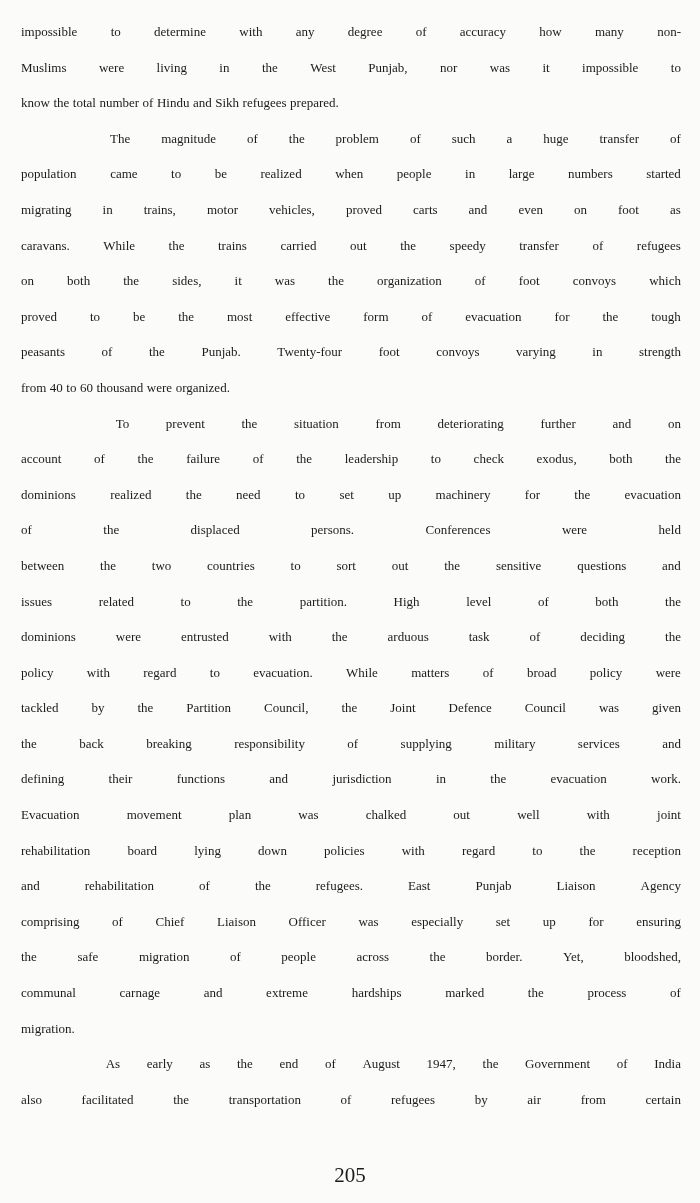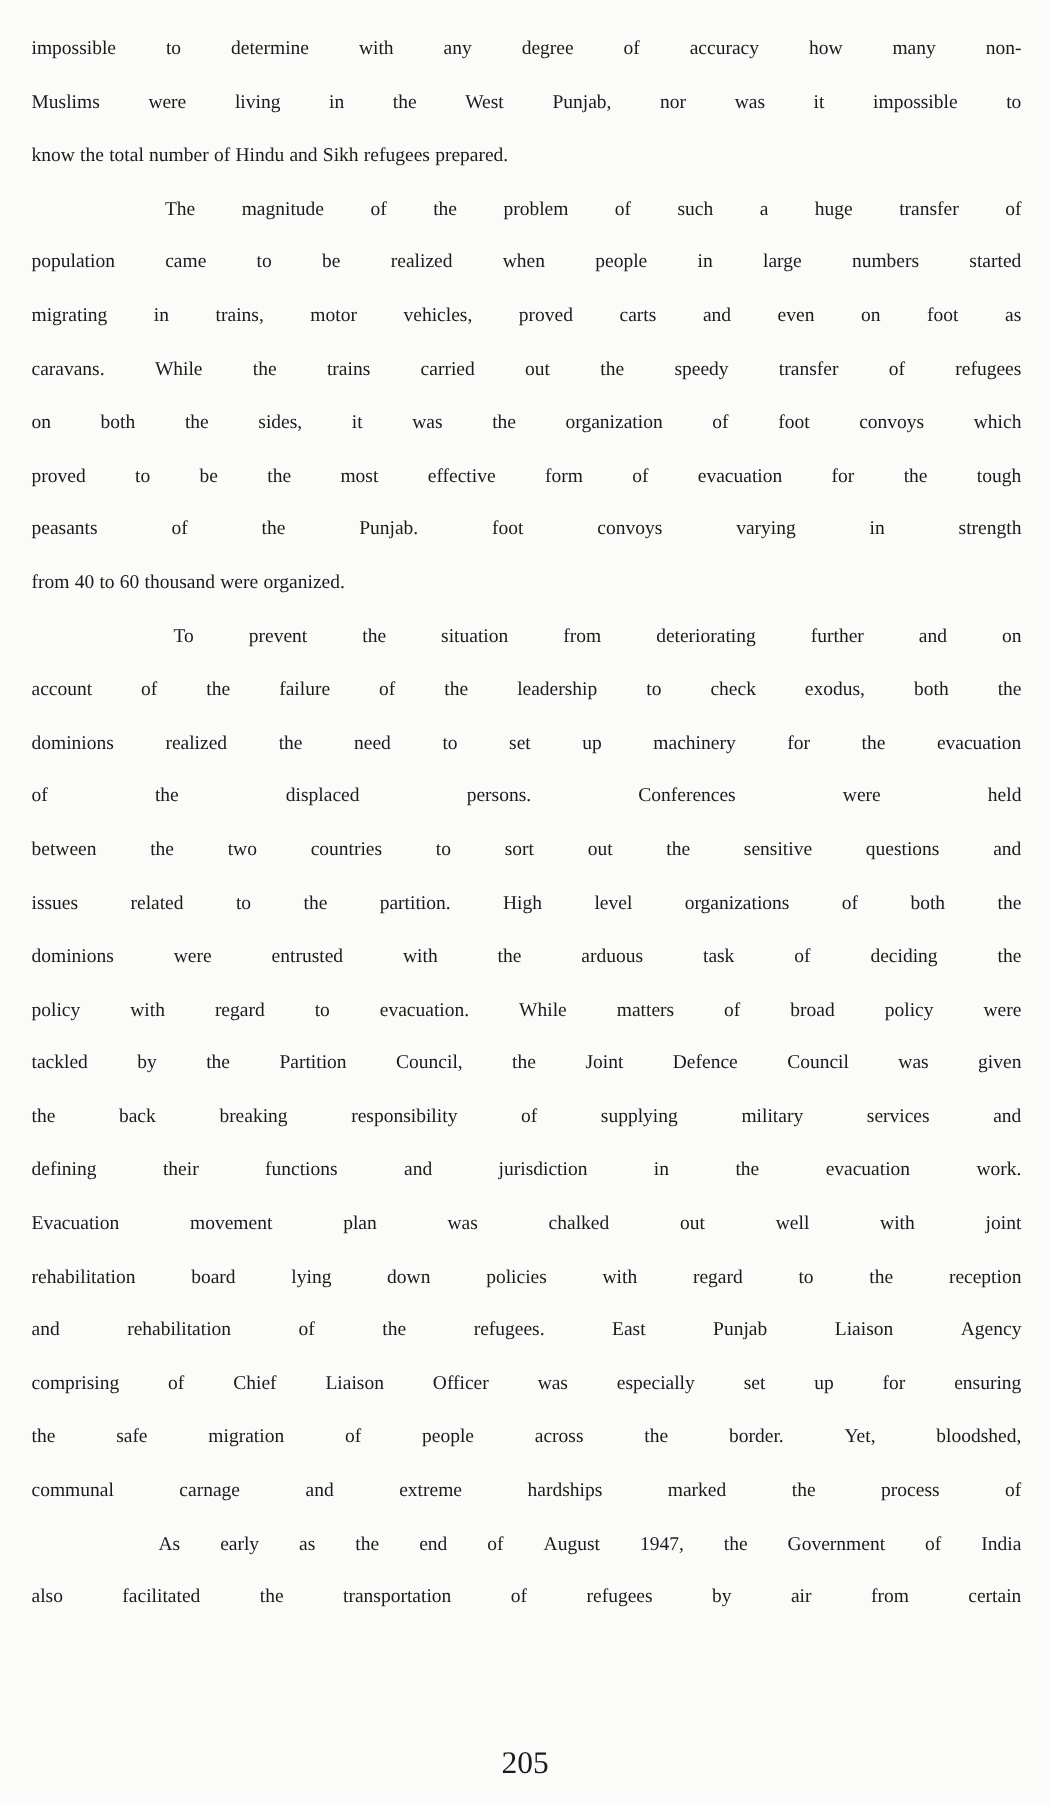--- a/index.html
+++ b/index.html
@@ -90,41 +90,42 @@
         <div class="ln just"><span class="w">Muslims</span><span class="w">were</span><span class="w">living</span><span class="w">in</span><span class="w">the</span><span class="w">West</span><span class="w">Punjab,</span><span class="w">nor</span><span class="w">was</span><span class="w">it</span><span class="w">impossible</span><span class="w">to</span></div>
         <div class="ln flush"><span class="w">know</span><span class="w">the</span><span class="w">total</span><span class="w">number</span><span class="w">of</span><span class="w">Hindu</span><span class="w">and</span><span class="w">Sikh</span><span class="w">refugees</span><span class="w">prepared.</span></div>
       </div>
       <div class="para">
         <div class="ln just indent"><span class="w">The</span><span class="w">magnitude</span><span class="w">of</span><span class="w">the</span><span class="w">problem</span><span class="w">of</span><span class="w">such</span><span class="w">a</span><span class="w">huge</span><span class="w">transfer</span><span class="w">of</span></div>
         <div class="ln just"><span class="w">population</span><span class="w">came</span><span class="w">to</span><span class="w">be</span><span class="w">realized</span><span class="w">when</span><span class="w">people</span><span class="w">in</span><span class="w">large</span><span class="w">numbers</span><span class="w">started</span></div>
         <div class="ln just"><span class="w">migrating</span><span class="w">in</span><span class="w">trains,</span><span class="w">motor</span><span class="w">vehicles,</span><span class="w">proved</span><span class="w">carts</span><span class="w">and</span><span class="w">even</span><span class="w">on</span><span class="w">foot</span><span class="w">as</span></div>
         <div class="ln just"><span class="w">caravans.</span><span class="w">While</span><span class="w">the</span><span class="w">trains</span><span class="w">carried</span><span class="w">out</span><span class="w">the</span><span class="w">speedy</span><span class="w">transfer</span><span class="w">of</span><span class="w">refugees</span></div>
         <div class="ln just"><span class="w">on</span><span class="w">both</span><span class="w">the</span><span class="w">sides,</span><span class="w">it</span><span class="w">was</span><span class="w">the</span><span class="w">organization</span><span class="w">of</span><span class="w">foot</span><span class="w">convoys</span><span class="w">which</span></div>
         <div class="ln just"><span class="w">proved</span><span class="w">to</span><span class="w">be</span><span class="w">the</span><span class="w">most</span><span class="w">effective</span><span class="w">form</span><span class="w">of</span><span class="w">evacuation</span><span class="w">for</span><span class="w">the</span><span class="w">tough</span></div>
-        <div class="ln just"><span class="w">peasants</span><span class="w">of</span><span class="w">the</span><span class="w">Punjab.</span><span class="w">foot</span><span class="w">convoys</span><span class="w">varying</span><span class="w">in</span><span class="w">strength</span></div>
+        <div class="ln just"><span class="w">peasants</span><span class="w">of</span><span class="w">the</span><span class="w">Punjab.</span><span class="w">Twenty-four</span><span class="w">foot</span><span class="w">convoys</span><span class="w">varying</span><span class="w">in</span><span class="w">strength</span></div>
         <div class="ln flush"><span class="w">from</span><span class="w">40</span><span class="w">to</span><span class="w">60</span><span class="w">thousand</span><span class="w">were</span><span class="w">organized.</span></div>
       </div>
       <div class="para">
         <div class="ln just indent"><span class="w">To</span><span class="w">prevent</span><span class="w">the</span><span class="w">situation</span><span class="w">from</span><span class="w">deteriorating</span><span class="w">further</span><span class="w">and</span><span class="w">on</span></div>
         <div class="ln just"><span class="w">account</span><span class="w">of</span><span class="w">the</span><span class="w">failure</span><span class="w">of</span><span class="w">the</span><span class="w">leadership</span><span class="w">to</span><span class="w">check</span><span class="w">exodus,</span><span class="w">both</span><span class="w">the</span></div>
         <div class="ln just"><span class="w">dominions</span><span class="w">realized</span><span class="w">the</span><span class="w">need</span><span class="w">to</span><span class="w">set</span><span class="w">up</span><span class="w">machinery</span><span class="w">for</span><span class="w">the</span><span class="w">evacuation</span></div>
         <div class="ln just"><span class="w">of</span><span class="w">the</span><span class="w">displaced</span><span class="w">persons.</span><span class="w">Conferences</span><span class="w">were</span><span class="w">held</span></div>
         <div class="ln just"><span class="w">between</span><span class="w">the</span><span class="w">two</span><span class="w">countries</span><span class="w">to</span><span class="w">sort</span><span class="w">out</span><span class="w">the</span><span class="w">sensitive</span><span class="w">questions</span><span class="w">and</span></div>
-        <div class="ln just"><span class="w">issues</span><span class="w">related</span><span class="w">to</span><span class="w">the</span><span class="w">partition.</span><span class="w">High</span><span class="w">level</span><span class="w">organizations</span><span class="w">of</span><span class="w">both</span><span class="w">the</span></div>
+        <div class="ln just"><span class="w">issues</span><span class="w">related</span><span class="w">to</span><span class="w">the</span><span class="w">partition.</span><span class="w">High</span><span class="w">level</span><span class="w">of</span><span class="w">both</span><span class="w">the</span></div>
         <div class="ln just"><span class="w">dominions</span><span class="w">were</span><span class="w">entrusted</span><span class="w">with</span><span class="w">the</span><span class="w">arduous</span><span class="w">task</span><span class="w">of</span><span class="w">deciding</span><span class="w">the</span></div>
         <div class="ln just"><span class="w">policy</span><span class="w">with</span><span class="w">regard</span><span class="w">to</span><span class="w">evacuation.</span><span class="w">While</span><span class="w">matters</span><span class="w">of</span><span class="w">broad</span><span class="w">policy</span><span class="w">were</span></div>
         <div class="ln just"><span class="w">tackled</span><span class="w">by</span><span class="w">the</span><span class="w">Partition</span><span class="w">Council,</span><span class="w">the</span><span class="w">Joint</span><span class="w">Defence</span><span class="w">Council</span><span class="w">was</span><span class="w">given</span></div>
         <div class="ln just"><span class="w">the</span><span class="w">back</span><span class="w">breaking</span><span class="w">responsibility</span><span class="w">of</span><span class="w">supplying</span><span class="w">military</span><span class="w">services</span><span class="w">and</span></div>
         <div class="ln just"><span class="w">defining</span><span class="w">their</span><span class="w">functions</span><span class="w">and</span><span class="w">jurisdiction</span><span class="w">in</span><span class="w">the</span><span class="w">evacuation</span><span class="w">work.</span></div>
         <div class="ln just"><span class="w">Evacuation</span><span class="w">movement</span><span class="w">plan</span><span class="w">was</span><span class="w">chalked</span><span class="w">out</span><span class="w">well</span><span class="w">with</span><span class="w">joint</span></div>
         <div class="ln just"><span class="w">rehabilitation</span><span class="w">board</span><span class="w">lying</span><span class="w">down</span><span class="w">policies</span><span class="w">with</span><span class="w">regard</span><span class="w">to</span><span class="w">the</span><span class="w">reception</span></div>
         <div class="ln just"><span class="w">and</span><span class="w">rehabilitation</span><span class="w">of</span><span class="w">the</span><span class="w">refugees.</span><span class="w">East</span><span class="w">Punjab</span><span class="w">Liaison</span><span class="w">Agency</span></div>
         <div class="ln just"><span class="w">comprising</span><span class="w">of</span><span class="w">Chief</span><span class="w">Liaison</span><span class="w">Officer</span><span class="w">was</span><span class="w">especially</span><span class="w">set</span><span class="w">up</span><span class="w">for</span><span class="w">ensuring</span></div>
         <div class="ln just"><span class="w">the</span><span class="w">safe</span><span class="w">migration</span><span class="w">of</span><span class="w">people</span><span class="w">across</span><span class="w">the</span><span class="w">border.</span><span class="w">Yet,</span><span class="w">bloodshed,</span></div>
         <div class="ln just"><span class="w">communal</span><span class="w">carnage</span><span class="w">and</span><span class="w">extreme</span><span class="w">hardships</span><span class="w">marked</span><span class="w">the</span><span class="w">process</span><span class="w">of</span></div>
+        <div class="ln flush"><span class="w">migration.</span></div>
       </div>
       <div class="para">
         <div class="ln just indent"><span class="w">As</span><span class="w">early</span><span class="w">as</span><span class="w">the</span><span class="w">end</span><span class="w">of</span><span class="w">August</span><span class="w">1947,</span><span class="w">the</span><span class="w">Government</span><span class="w">of</span><span class="w">India</span></div>
         <div class="ln just"><span class="w">also</span><span class="w">facilitated</span><span class="w">the</span><span class="w">transportation</span><span class="w">of</span><span class="w">refugees</span><span class="w">by</span><span class="w">air</span><span class="w">from</span><span class="w">certain</span></div>
       </div>
     </div>
 
   <div class="page-number">205</div>
 
 </div>

